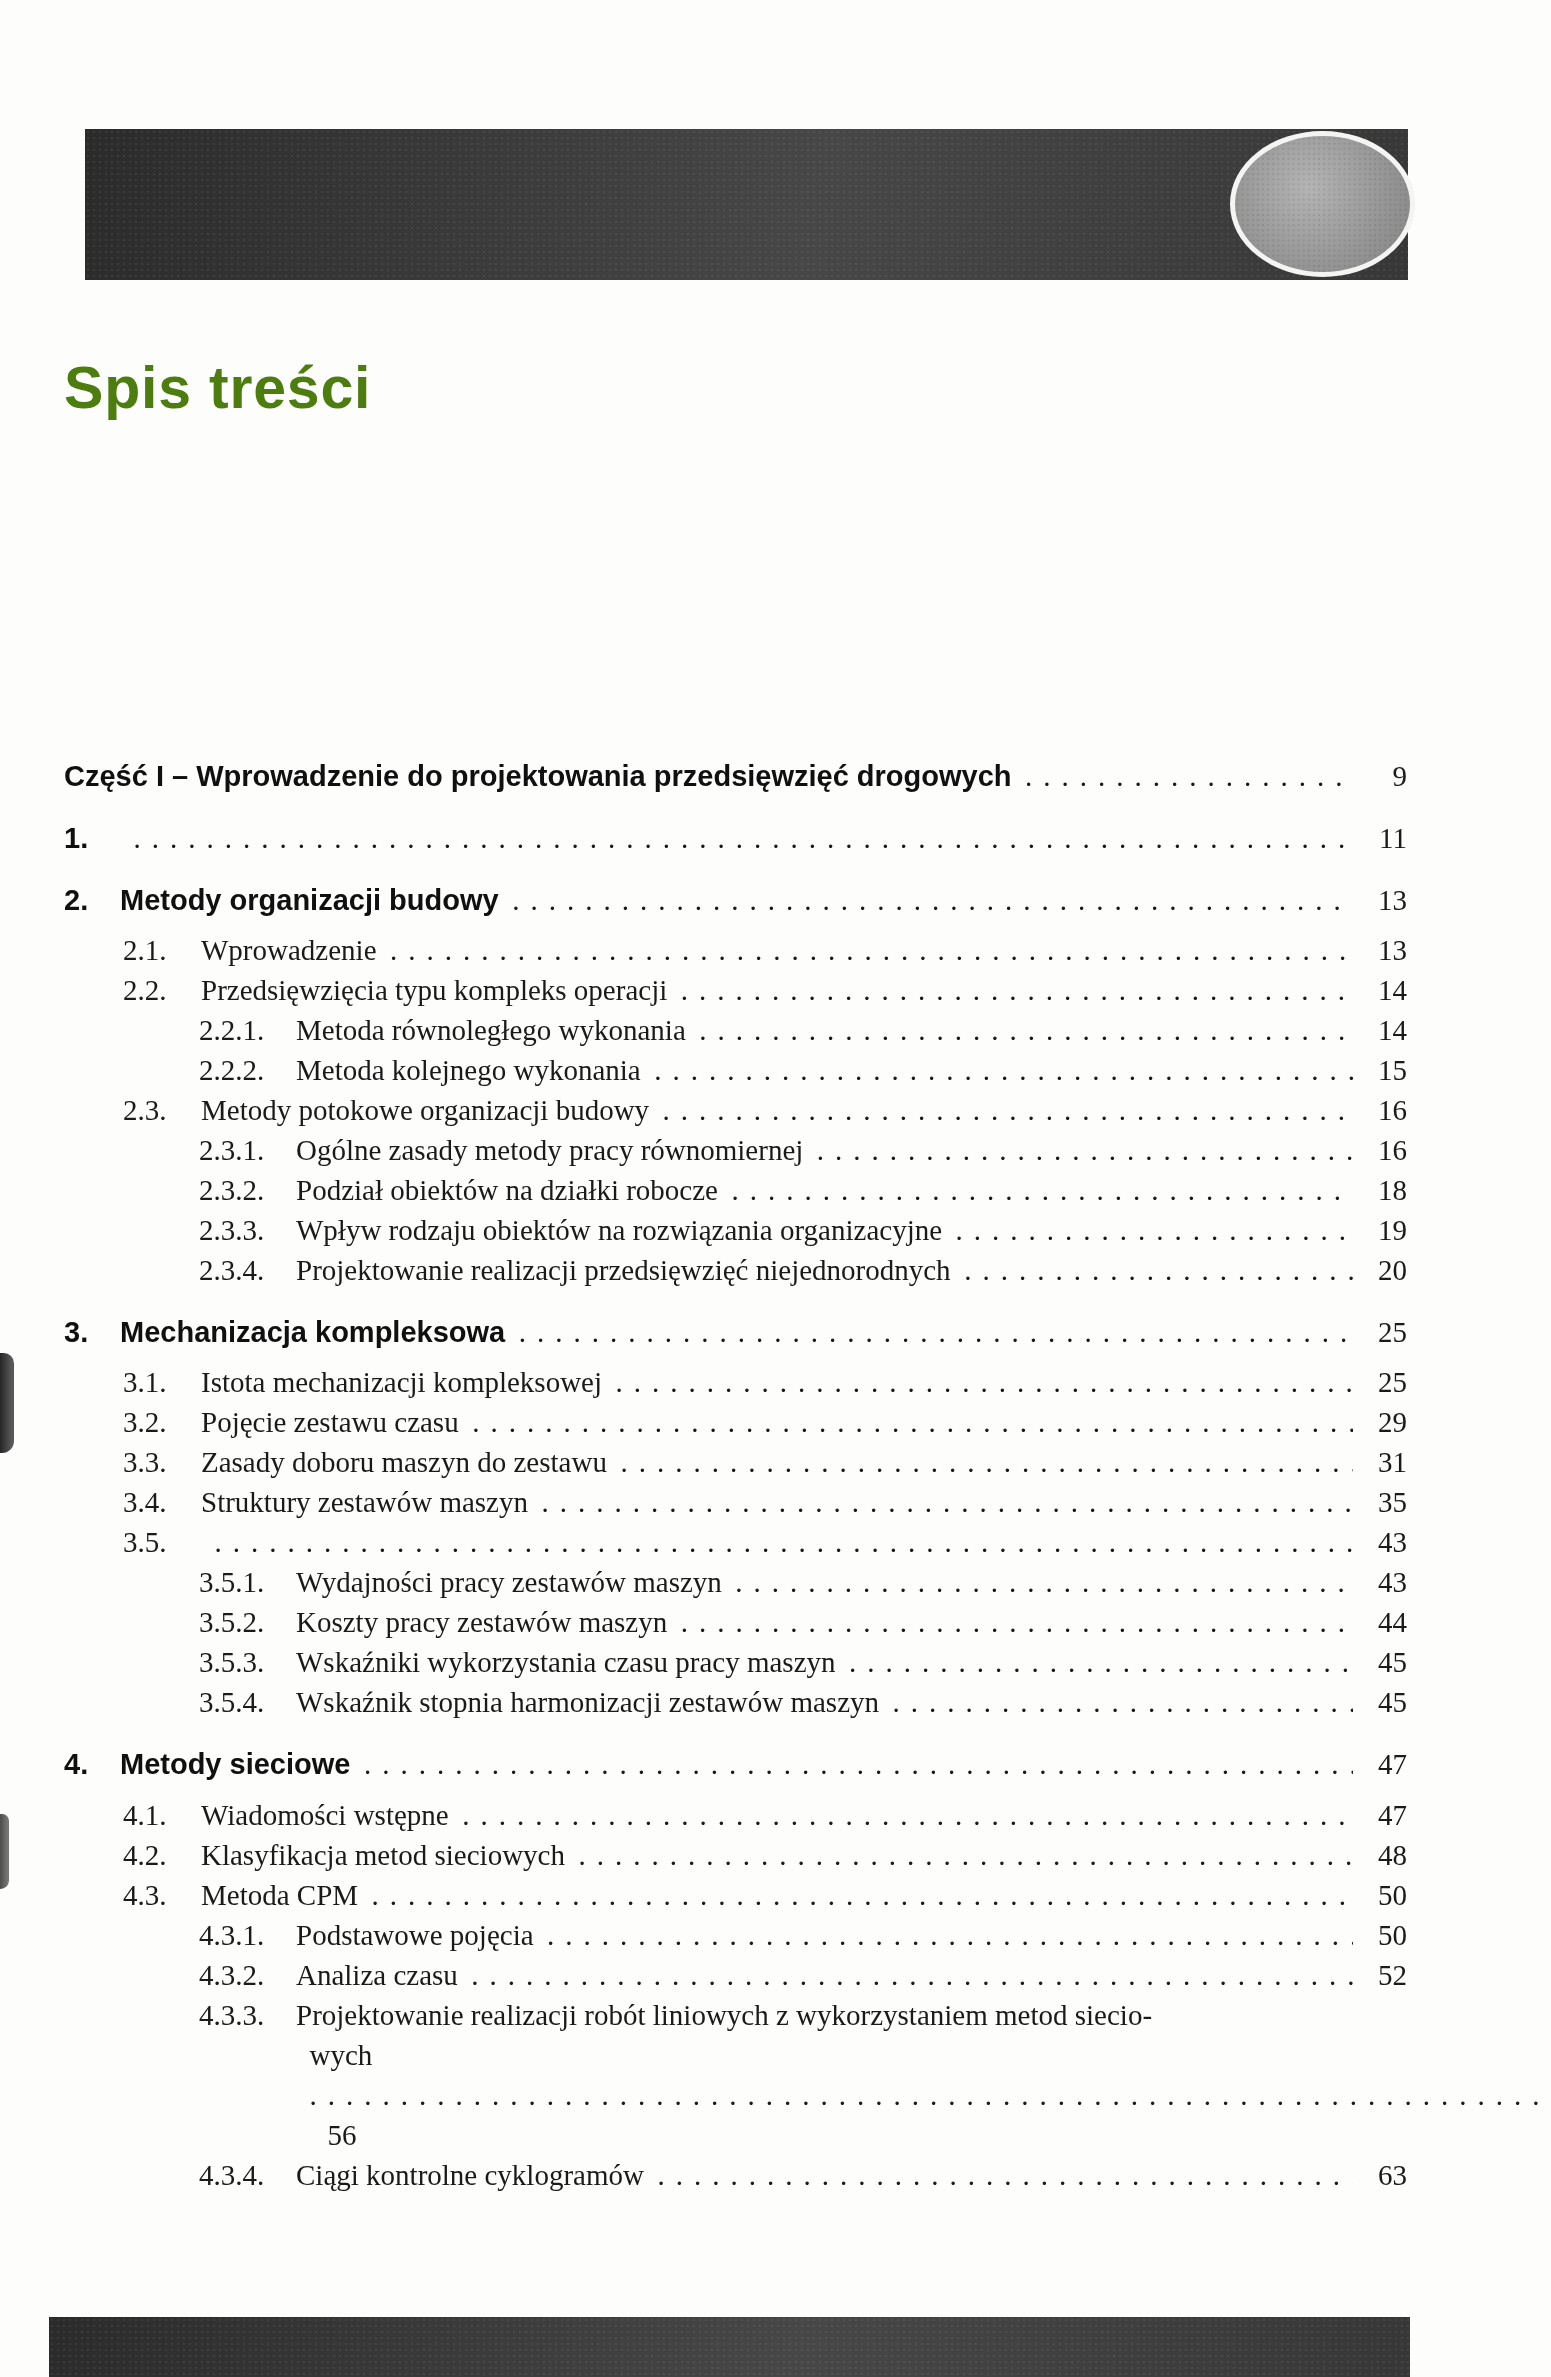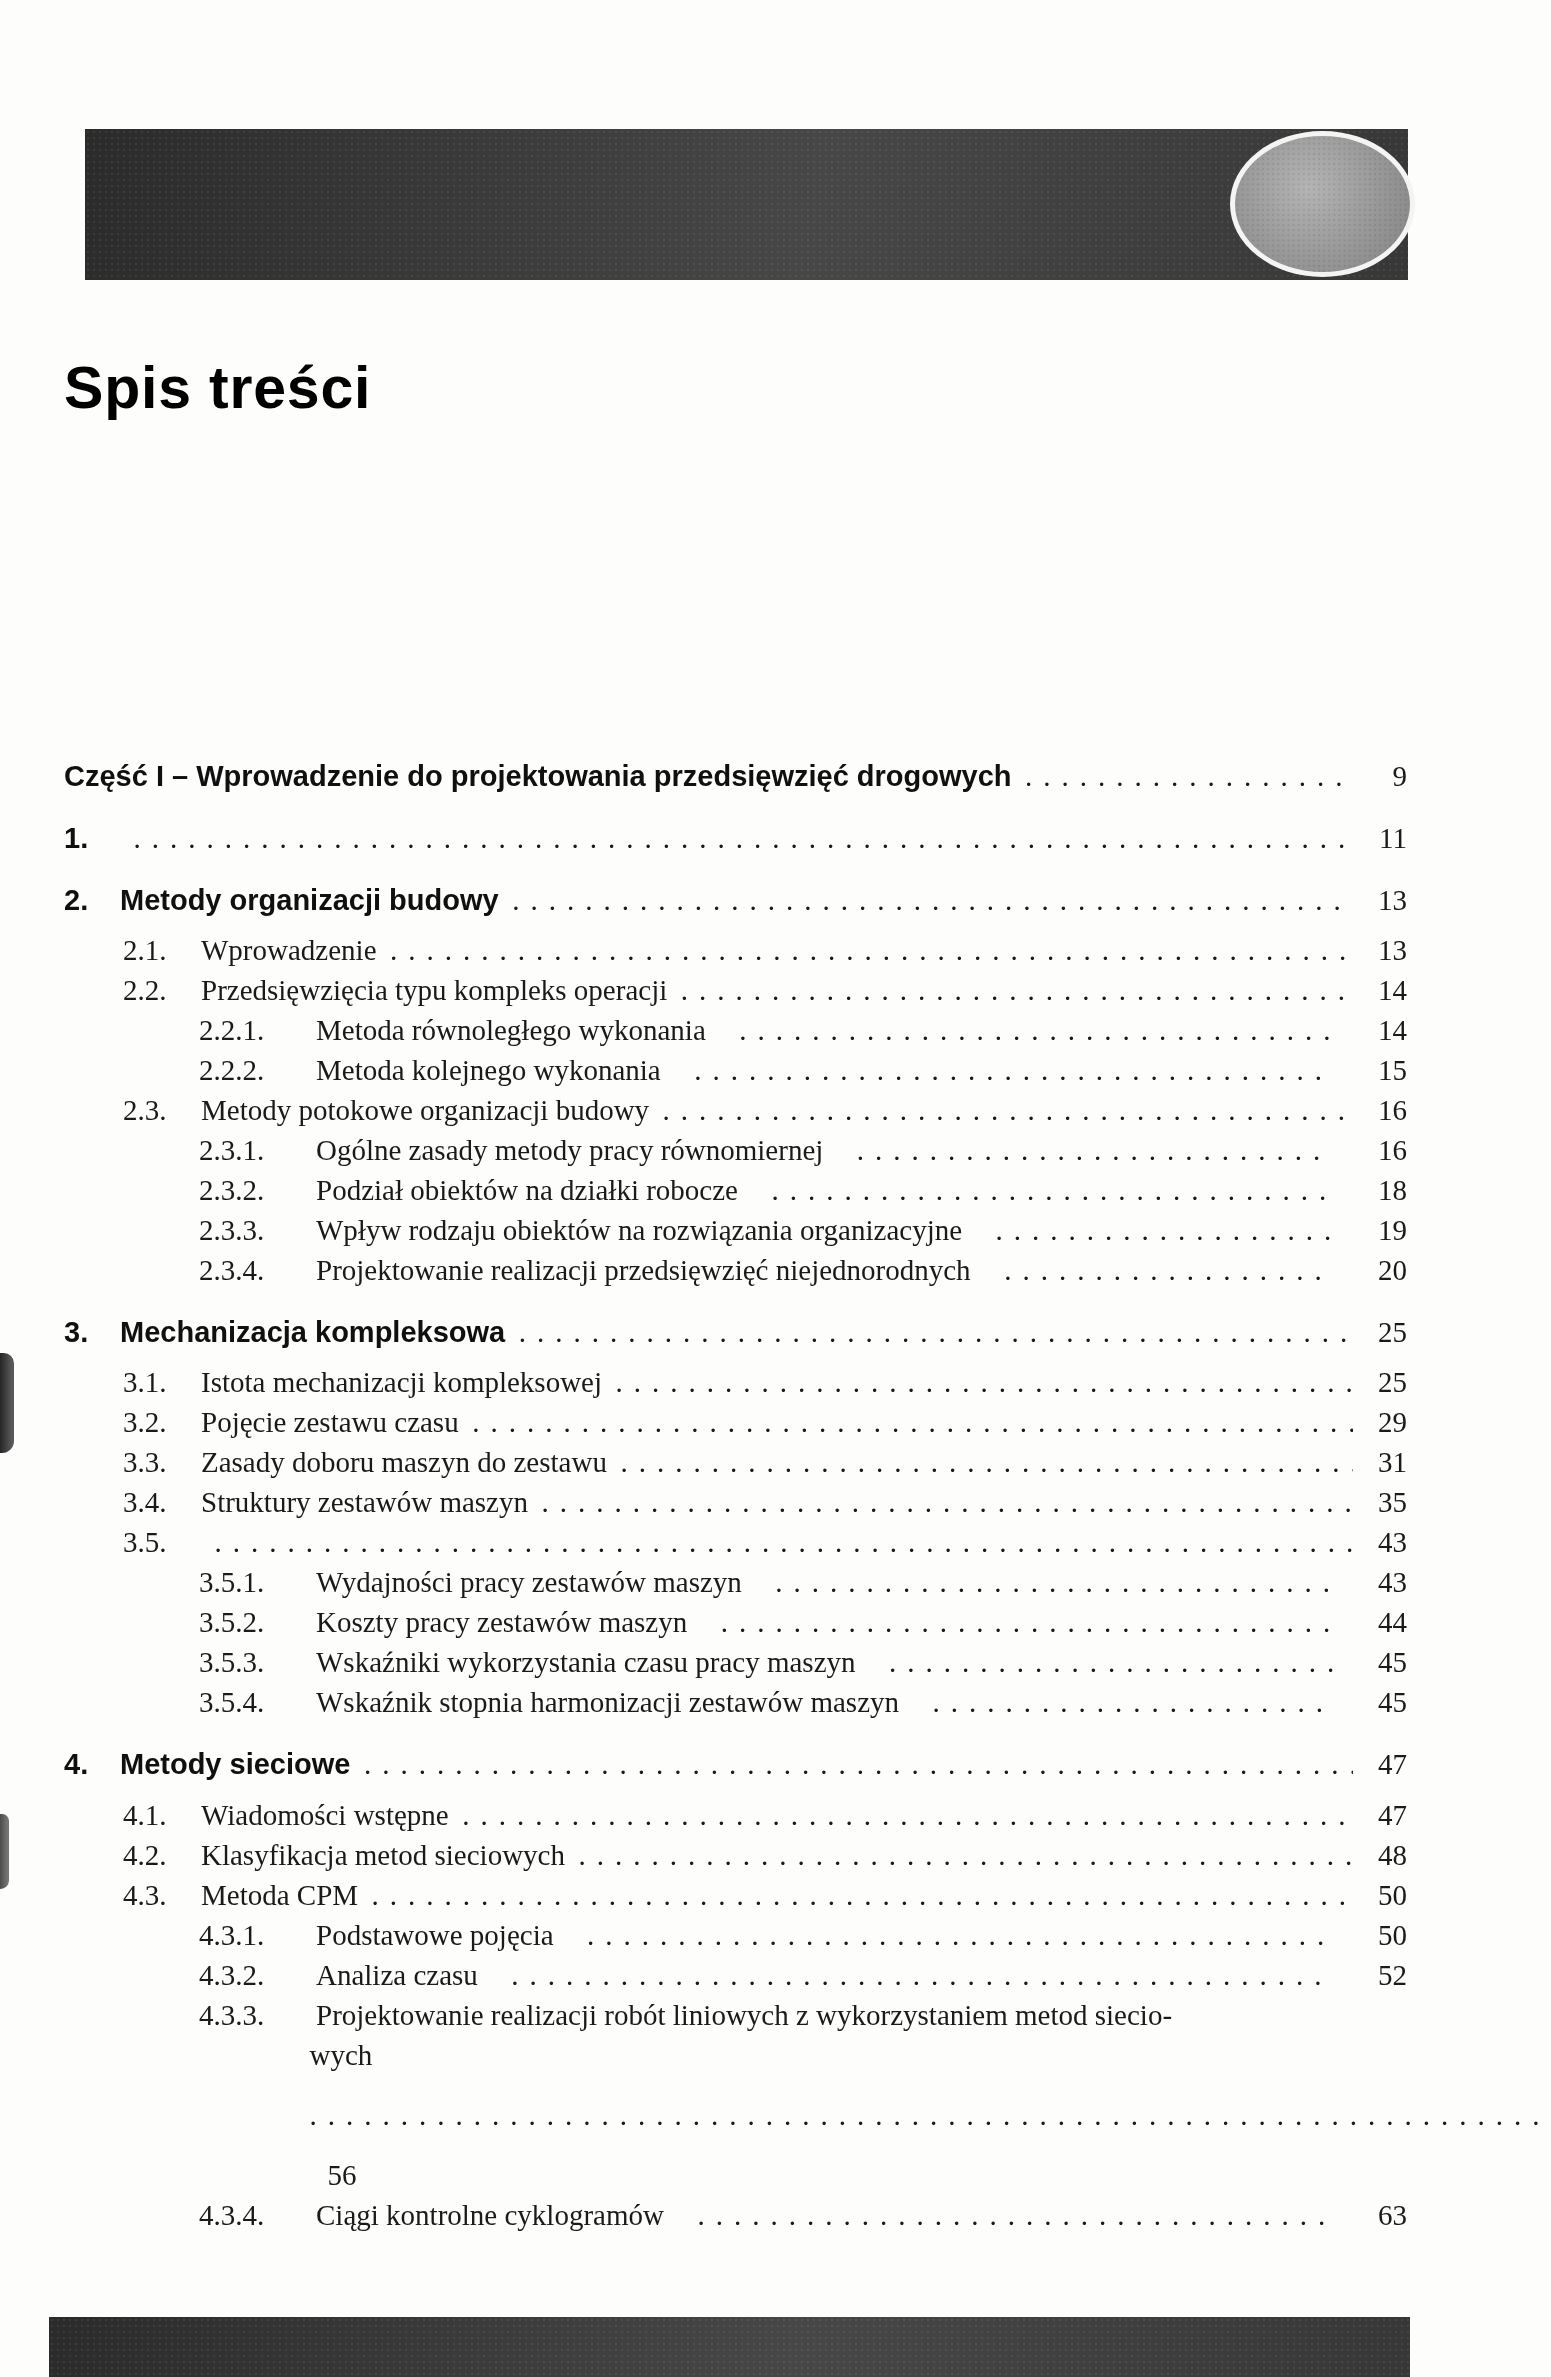--- a/index.html
+++ b/index.html
@@ -45,21 +45,21 @@
 
   
   .title {
     position: absolute;
     left: 64px; top: 354px;
     margin: 0;
     font-family: "Liberation Sans", sans-serif;
     font-weight: 700;
     font-size: 59px;
     letter-spacing: 0.8px;
-    color: #000000;
+    color: #4d7c0f;
   }
 
   
   .toc {
     position: absolute;
     left: 64px; top: 756px;
     width: 1343px;
   }
   .toc-row {
     display: flex;
@@ -73,21 +73,21 @@
     font-family: "Liberation Sans", sans-serif;
     font-weight: 700;
     margin: 22px 0 10.2px 0;
     color: #101010;
   }
   .toc-row.lvl0 { margin-top: 0; }
   .num  { flex: none; }
   .lvl1 .num { width: 56px; }
   .lvl2 { padding-left: 59px; }
   .lvl2 .num { width: 78px; }
-  .lvl3 { padding-left: 135px; gap: 20px; }
+  .lvl3 { padding-left: 135px; }
   .lvl3 .num { width: 97px; }
   .toc-row.cont { padding-left: 232px; flex-direction: column; }
   .label { flex: none; white-space: pre; }
   .leader {
     flex: 1 1 auto;
     overflow: hidden;
     white-space: nowrap;
     letter-spacing: 11px;
     margin: 0 6.8px 0 13.5px;
     font-family: "Liberation Serif", serif;

